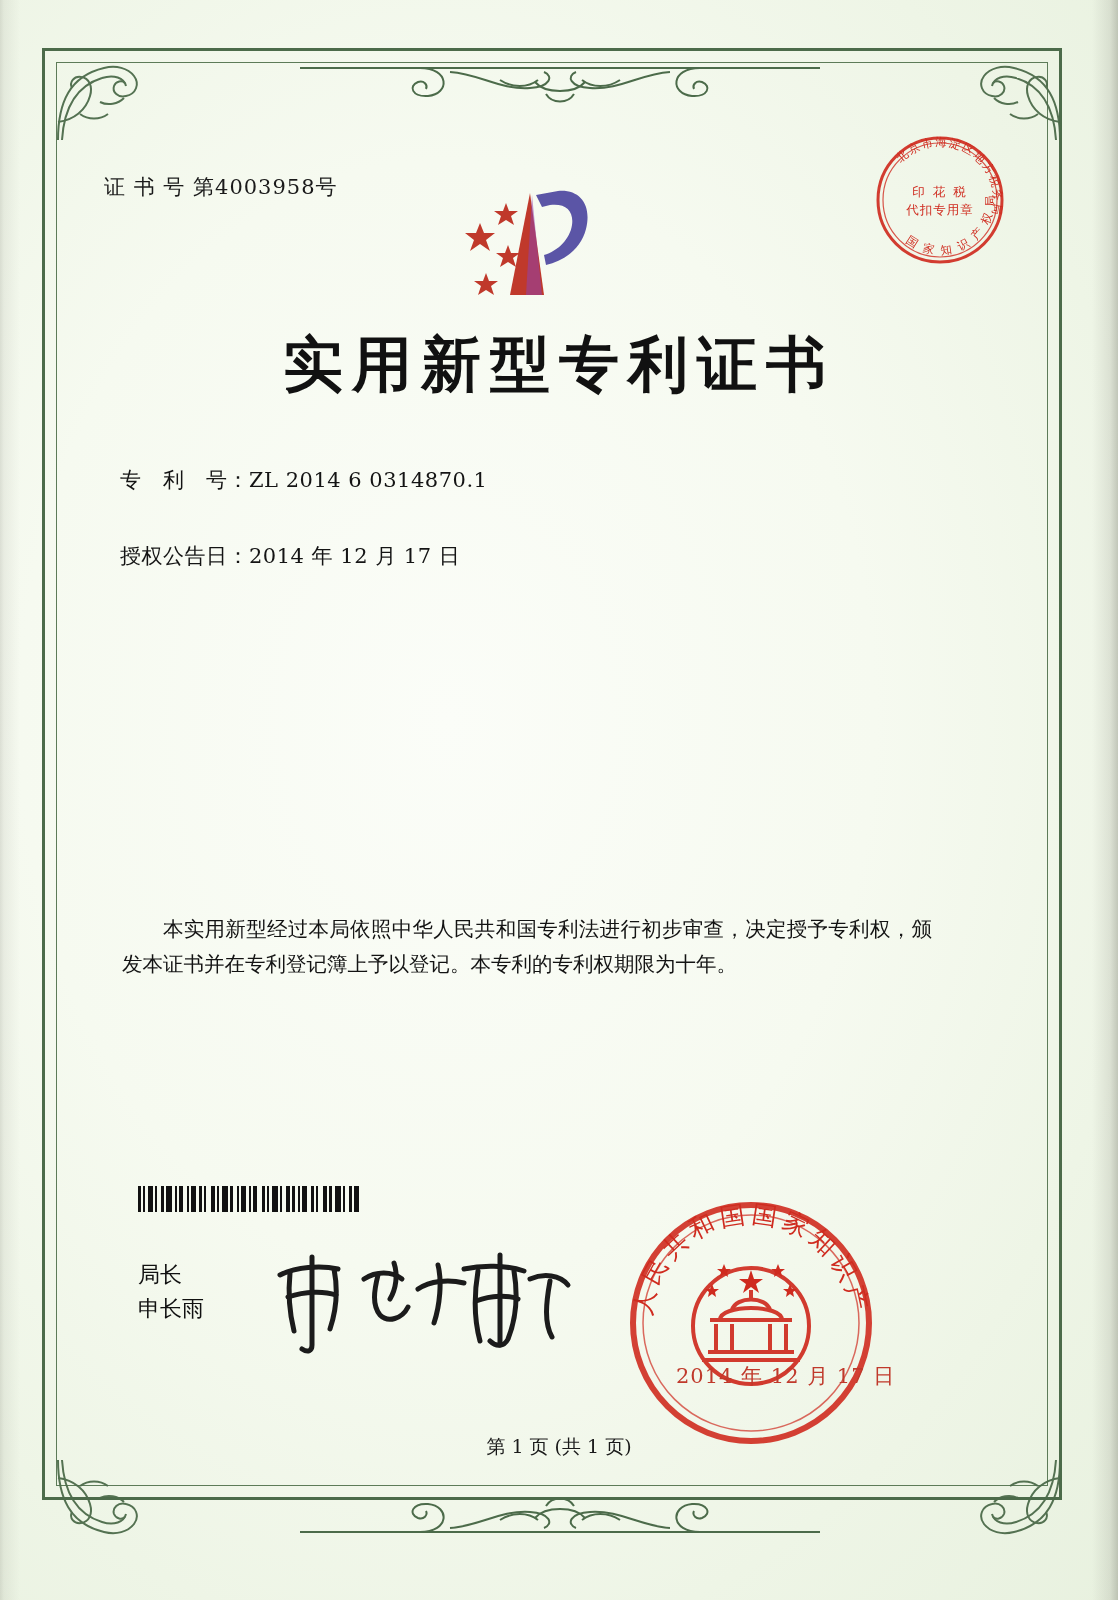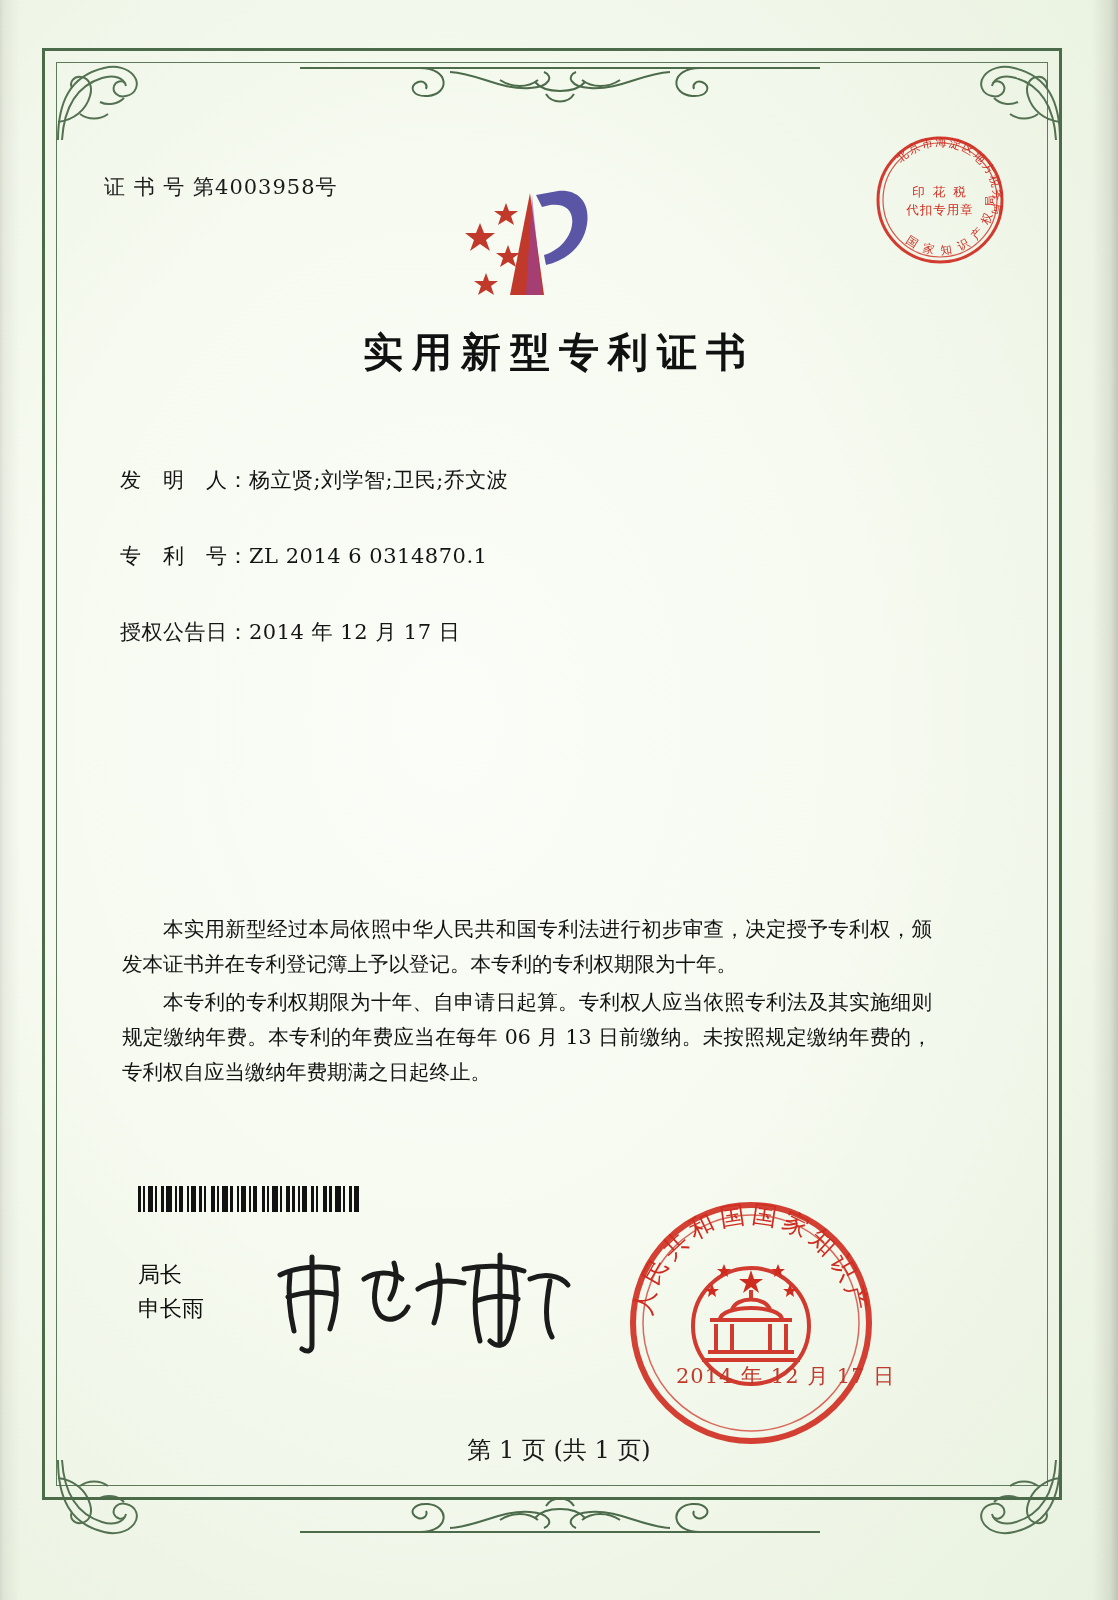--- a/index.html
+++ b/index.html
@@ -95,21 +95,21 @@
   }
   .tax-stamp svg { width: 100%; height: 100%; display: block; }
 
   .title {
     position: absolute;
     left: 0; top: 325px;
     width: 1118px;
     text-align: center;
     font-family: "DejaVu Serif", "Liberation Serif", serif;
     font-weight: bold;
-    font-size: 40px;
+    font-size: 60px;
     letter-spacing: 9px;
     color: #111;
   }
 
   .fields {
     position: absolute;
     left: 120px; top: 466px;
     width: 860px;
   }
   .field-row {
@@ -181,21 +181,21 @@
     color: #c0392b;
     letter-spacing: 1px;
     white-space: nowrap;
   }
 
   .page-footer {
     position: absolute;
     left: 0; top: 1434px;
     width: 1118px;
     text-align: center;
-    font-size: 24px;
+    font-size: 19px;
     color: #1a1a1a;
   }
 
   .edge-shadow {
     position: absolute;
     right: 0; top: 0;
     width: 26px; height: 1600px;
     background: linear-gradient(to right, rgba(0,0,0,0) 0%, rgba(120,120,110,.16) 70%, rgba(90,90,80,.30) 100%);
     pointer-events: none;
   }
@@ -313,33 +313,29 @@
       </text>
       <text x="70" y="66" fill="#cf2b1f" font-size="12.5" font-family="DejaVu Serif, serif" text-anchor="middle" letter-spacing="2">印 花 税</text>
       <text x="70" y="84" fill="#cf2b1f" font-size="12.5" font-family="DejaVu Serif, serif" text-anchor="middle" letter-spacing="1">代扣专用章</text>
     </svg>
   </div>
 
   <div class="title">实用新型专利证书</div>
 
   <div class="fields">
     <div class="field-row">
-      <span class="field-label">发　明　人：</span><span class="field-value">杨立贤;刘学智;卫民;乔文波</span>
-    </div>
-    <div class="field-row">
       <span class="field-label">专　利　号：</span><span class="field-value">ZL 2014 6 0314870.1</span>
     </div>
     <div class="field-row">
       <span class="field-label">授权公告日：</span><span class="field-value">2014 年 12 月 17 日</span>
     </div>
   </div>
 
   <div class="body-text">
     <p>本实用新型经过本局依照中华人民共和国专利法进行初步审查，决定授予专利权，颁发本证书并在专利登记簿上予以登记。本专利的专利权期限为十年。</p>
-    <p>本专利的专利权期限为十年、自申请日起算。专利权人应当依照专利法及其实施细则规定缴纳年费。本专利的年费应当在每年 06 月 13 日前缴纳。未按照规定缴纳年费的，专利权自应当缴纳年费期满之日起终止。</p>
   </div>
 
   <div class="barcode">
     <i style="width:3px"></i>
       <i style="width:2px;background:transparent"></i>
     <i style="width:2px"></i>
       <i style="width:3px;background:transparent"></i>
     <i style="width:5px"></i>
       <i style="width:2px;background:transparent"></i>
     <i style="width:2px"></i>

